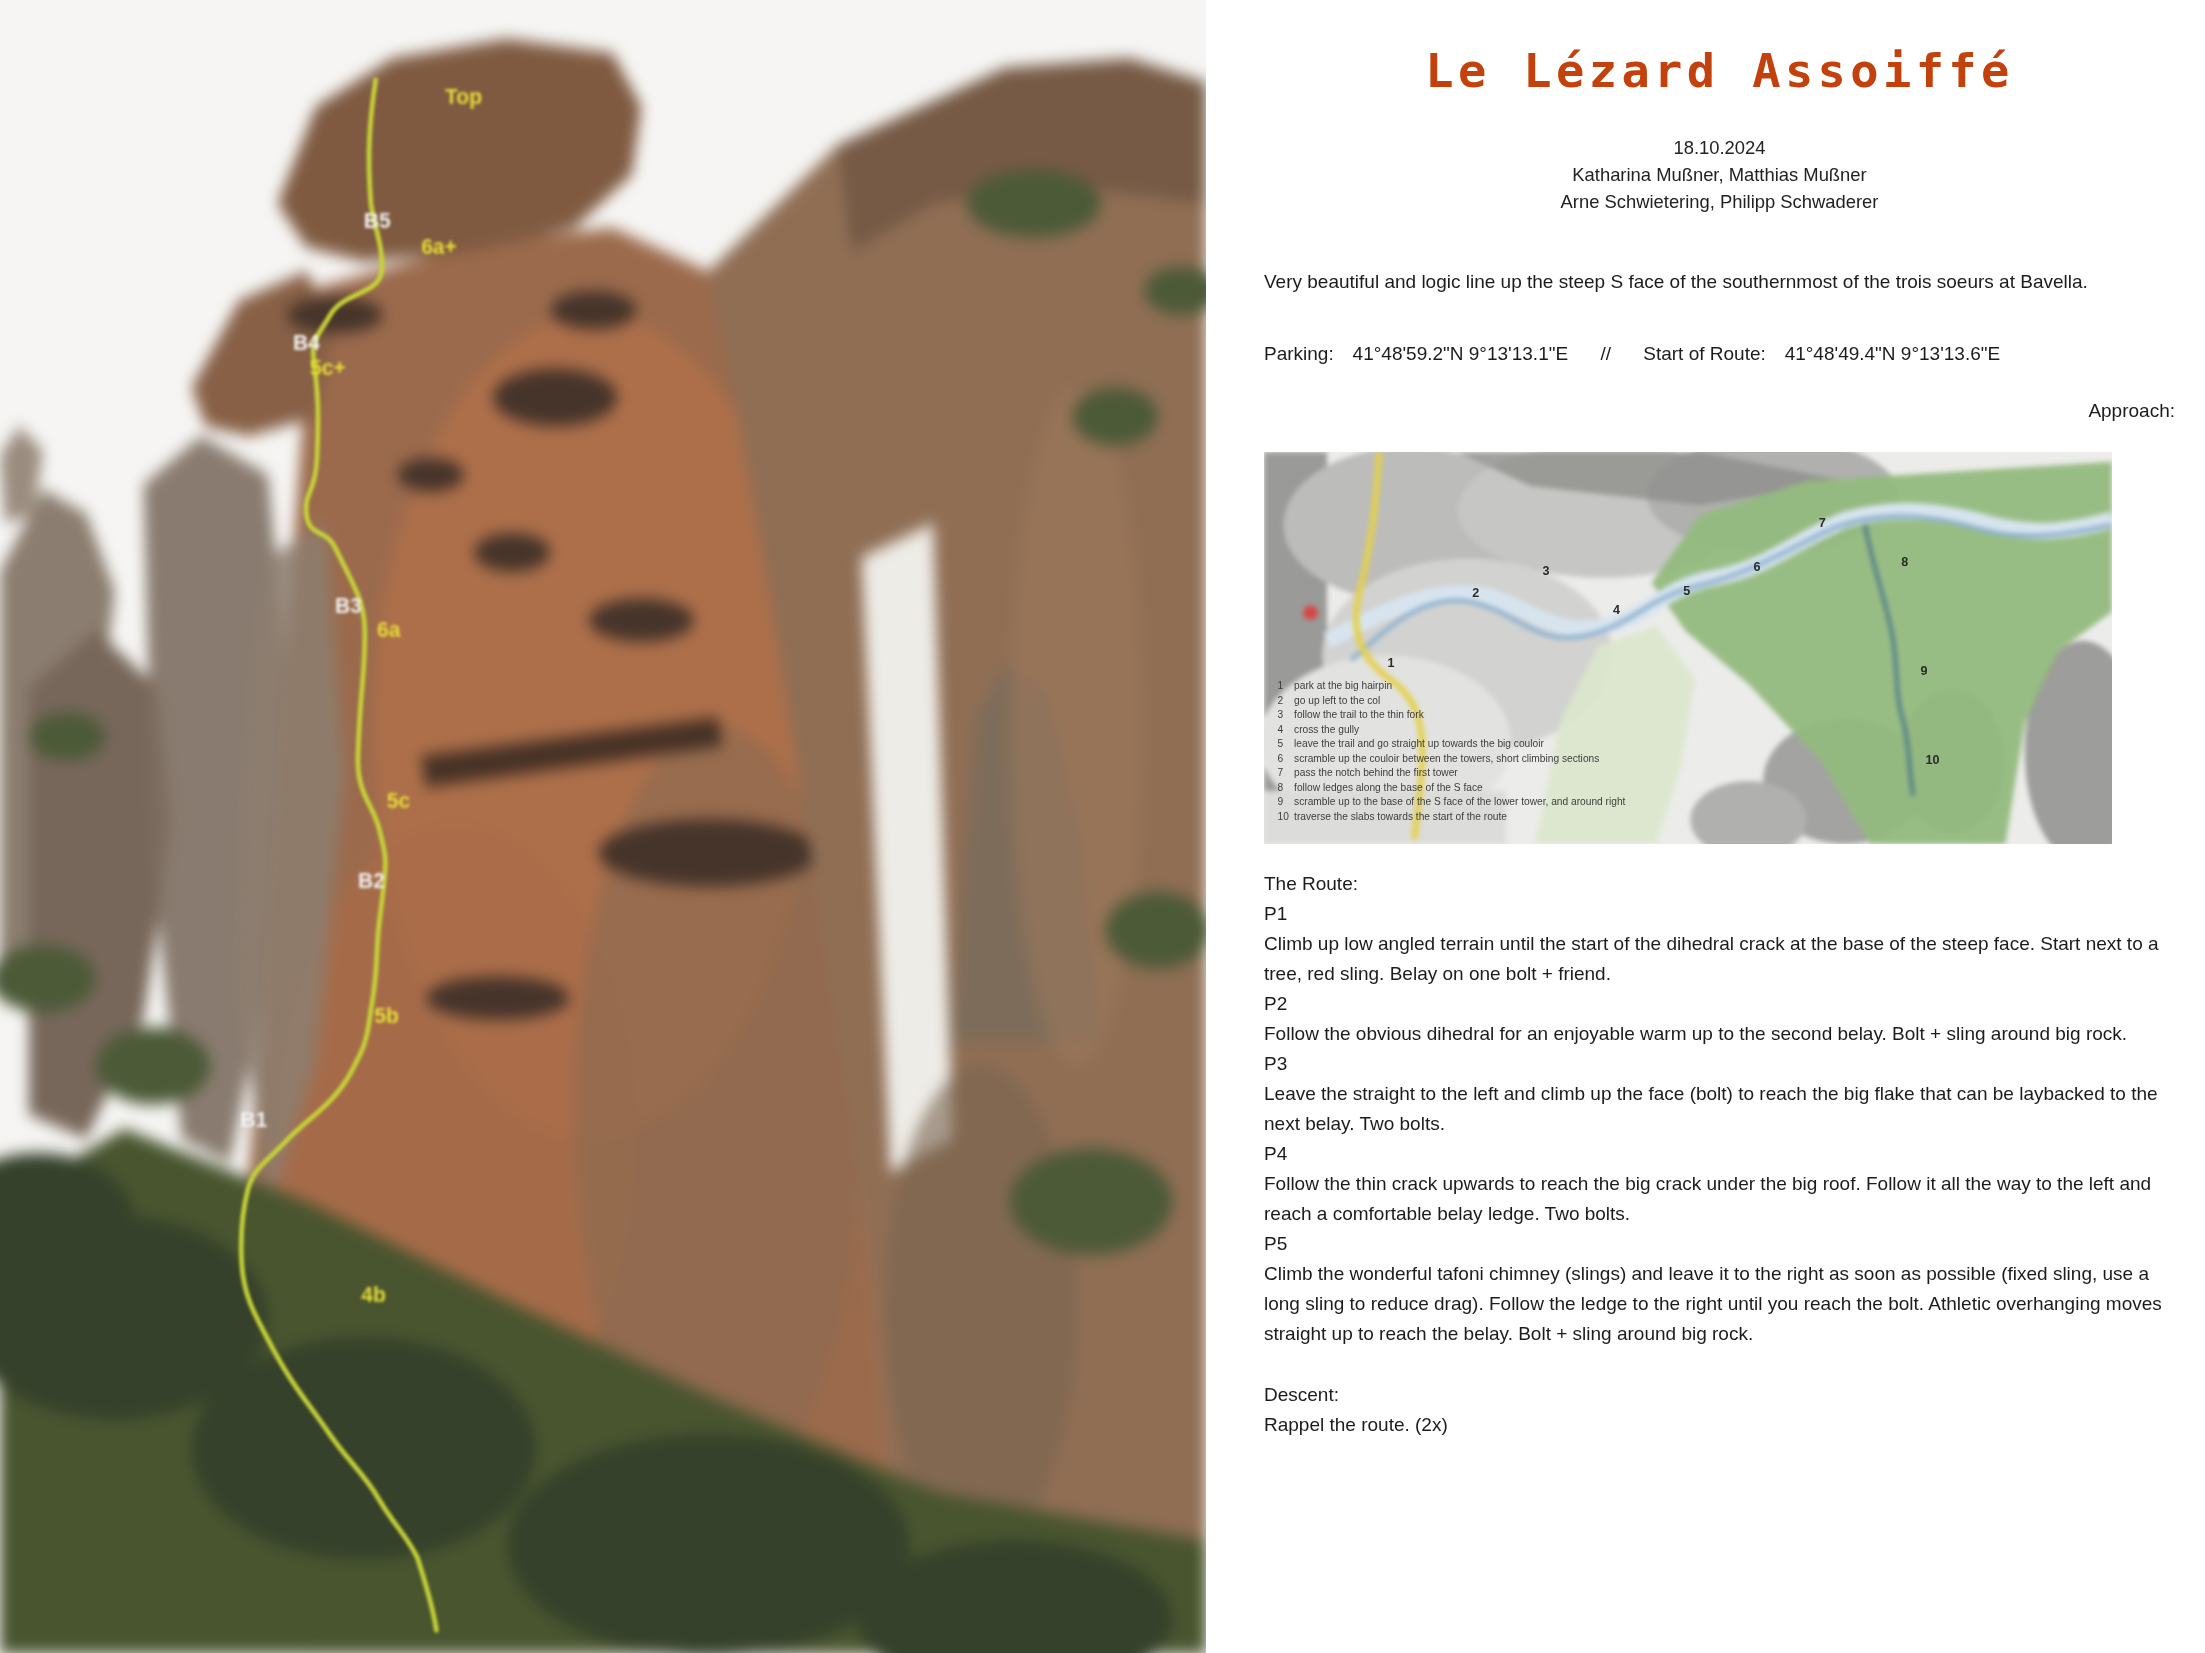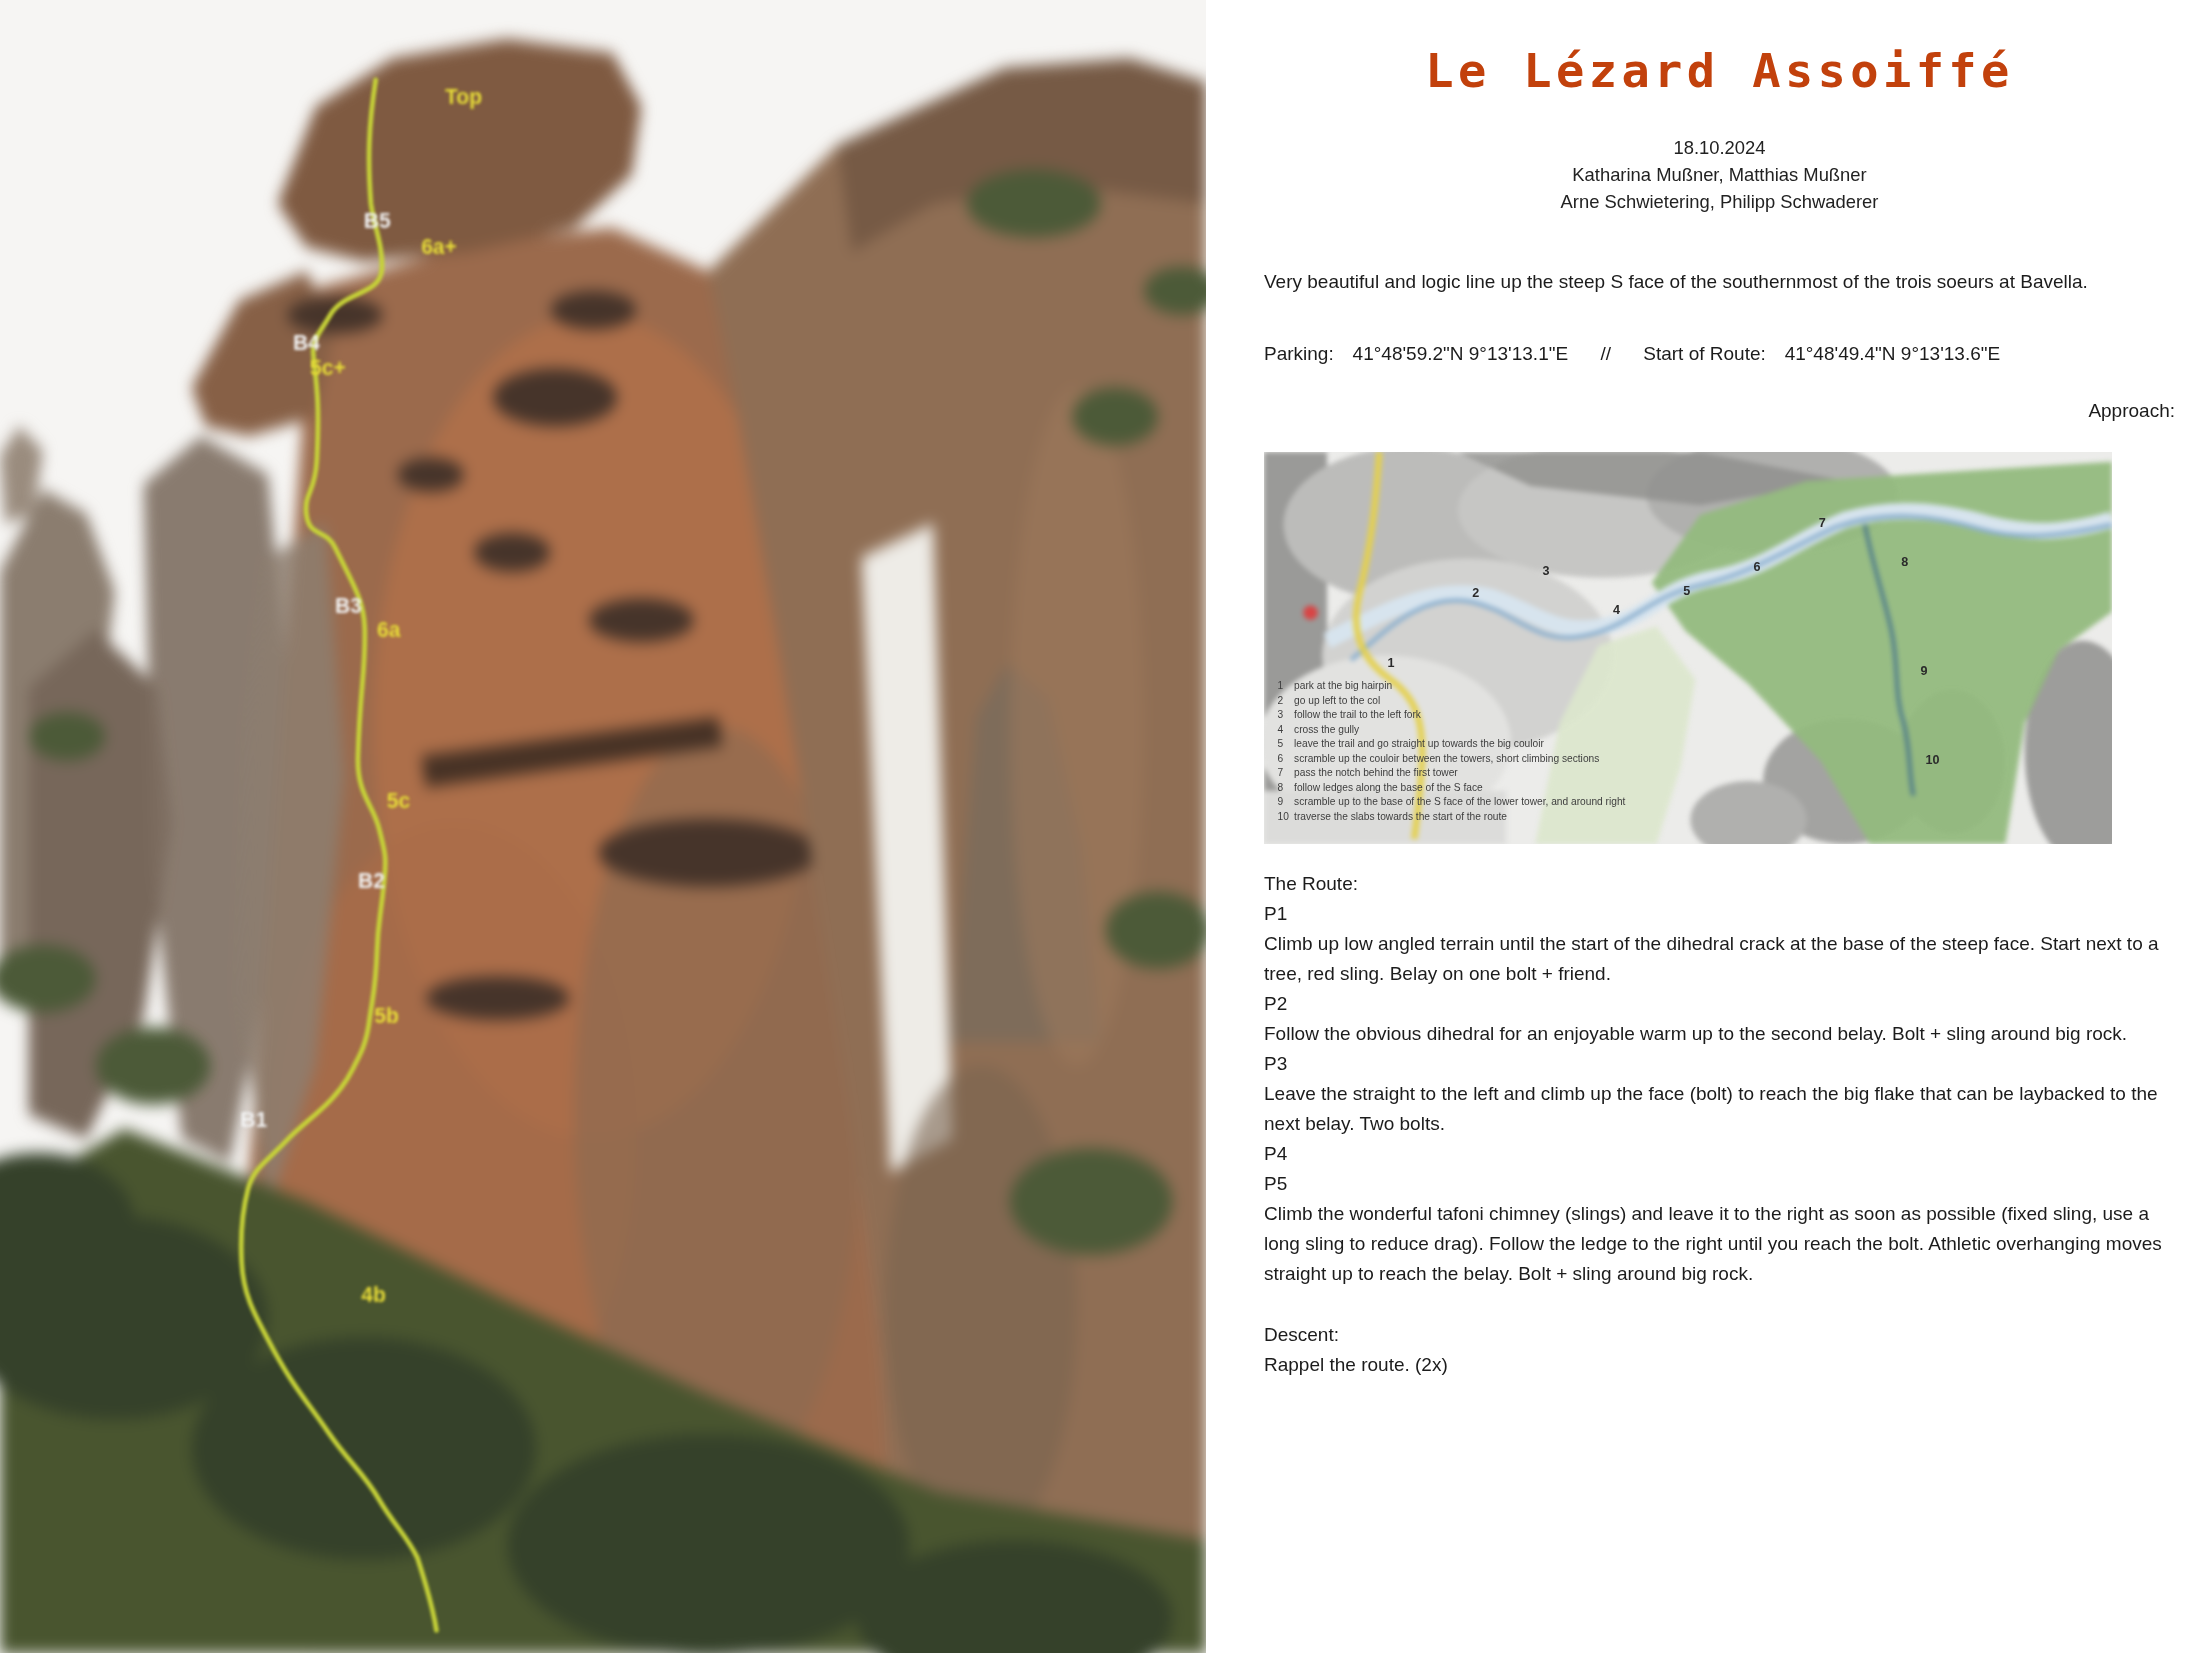--- a/index.html
+++ b/index.html
@@ -203,21 +203,21 @@
         <div class="legend-line">
           <span class="num">1</span>
           <span>park at the big hairpin</span>
         </div>
         <div class="legend-line">
           <span class="num">2</span>
           <span>go up left to the col</span>
         </div>
         <div class="legend-line">
           <span class="num">3</span>
-          <span>follow the trail to the left fork</span>
+          <span>follow the trail to the thin fork</span>
         </div>
         <div class="legend-line">
           <span class="num">4</span>
           <span>cross the gully</span>
         </div>
         <div class="legend-line">
           <span class="num">5</span>
           <span>leave the trail and go straight up towards the big couloir</span>
         </div>
         <div class="legend-line">
@@ -245,20 +245,21 @@
 
   <div class="route-h">The Route:</div>
   <div id="pitches">
       <div class="pitch-label">P1</div>
       <div class="pitch-text">Climb up low angled terrain until the start of the dihedral crack at the base of the steep face. Start next to a tree, red sling. Belay on one bolt + friend.</div>
       <div class="pitch-label">P2</div>
       <div class="pitch-text">Follow the obvious dihedral for an enjoyable warm up to the second belay. Bolt + sling around big rock.</div>
       <div class="pitch-label">P3</div>
       <div class="pitch-text">Leave the straight to the left and climb up the face (bolt) to reach the big flake that can be laybacked to the next belay. Two bolts.</div>
       <div class="pitch-label">P4</div>
+      <div class="pitch-text">Follow the thin crack upwards to reach the big crack under the big roof. Follow it all the way to the left and reach a comfortable belay ledge. Two bolts.</div>
       <div class="pitch-label">P5</div>
       <div class="pitch-text">Climb the wonderful tafoni chimney (slings) and leave it to the right as soon as possible (fixed sling, use a long sling to reduce drag). Follow the ledge to the right until you reach the bolt. Athletic overhanging moves straight up to reach the belay. Bolt + sling around big rock.</div>
     </div>
 
   <div class="descent-h">Descent:</div>
   <div class="descent-t">Rappel the route. (2x)</div>
 </div>
 
 
 </body></html>

